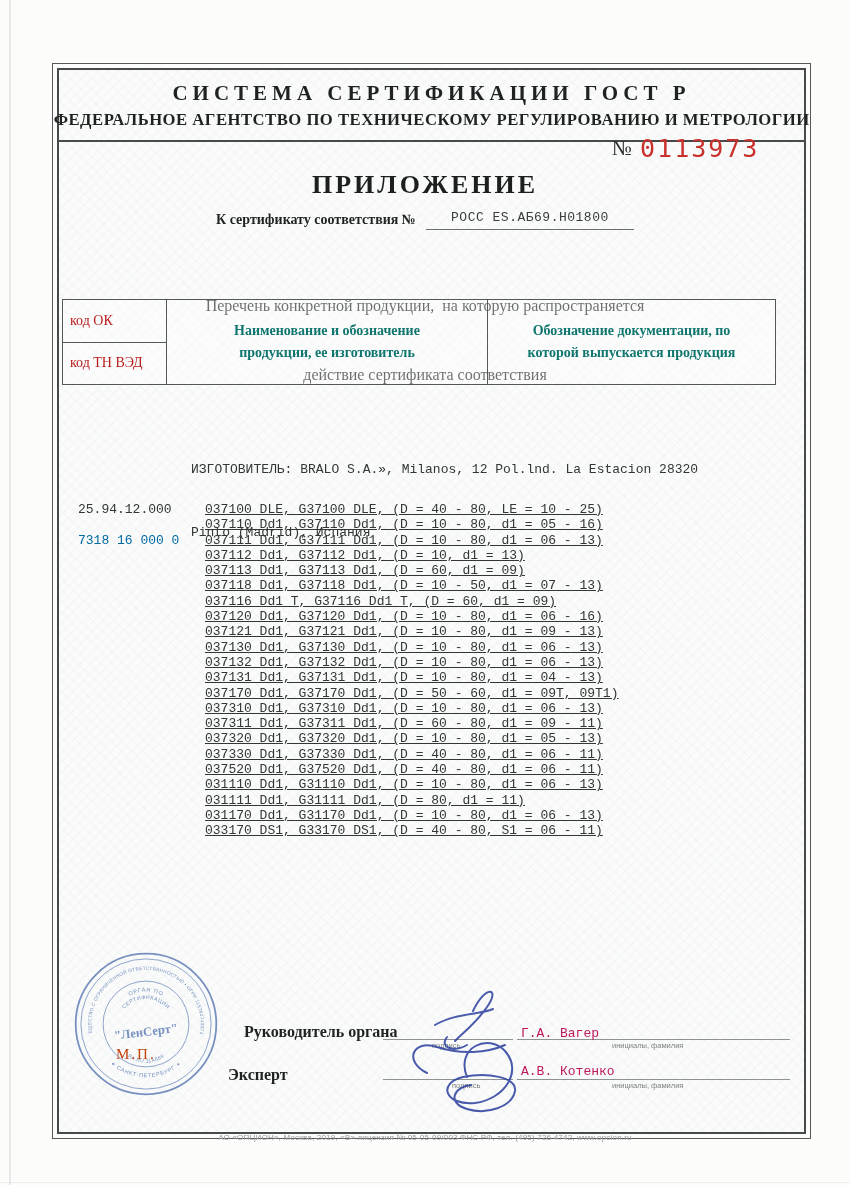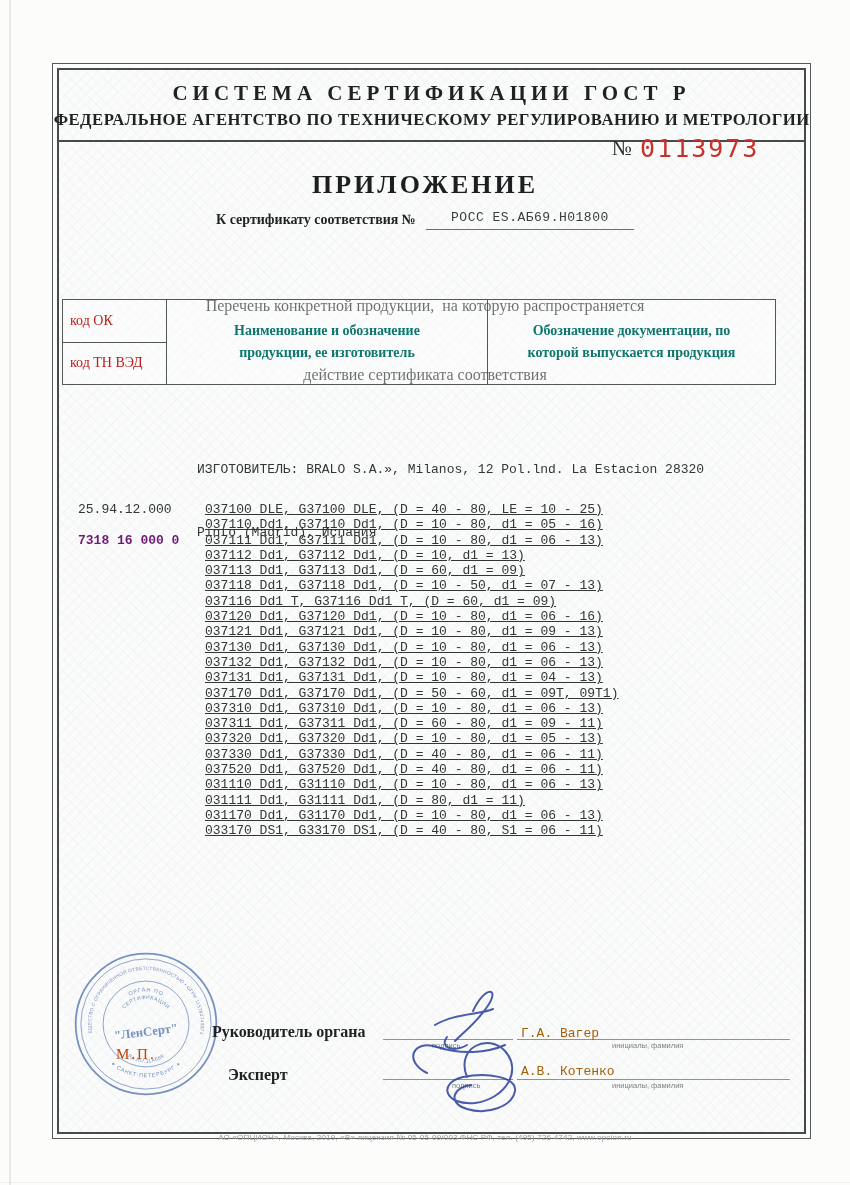--- a/index.html
+++ b/index.html
@@ -91,53 +91,53 @@
   }
   .th-code-cell:first-child{border-bottom:1.2px solid #545758;}
   .th-center{
     display:flex; align-items:center; justify-content:center; text-align:center;
     font-size:14px; font-weight:600; color:#0f766e; line-height:22px; padding:0 48px;
   }
   .th-center.docs{padding:0 24px;}
   
   .mono{font-family:"Liberation Mono","DejaVu Sans Mono",monospace;}
   .manufacturer{
-    position:absolute; left:197px; top:417px;
+    position:absolute; left:191px; top:417px;
     font-size:13px; line-height:21px; color:#333637; white-space:pre;
   }
   .ok-code{position:absolute; left:78px; top:502px; font-size:13px; color:#333637; white-space:pre;}
-  .tnved-code{position:absolute; left:78px; top:533px; font-size:13px; color:#701a75; white-space:pre;font-weight:bold;}
+  .tnved-code{position:absolute; left:78px; top:533px; font-size:13px; color:#0369a1; white-space:pre;}
   .product-list{
     position:absolute; left:205px; top:502px;
     font-size:13px; line-height:15.3px; color:#333637;
   }
   .prod-line{white-space:pre; height:15.3px;text-decoration:underline;}
   
   .stamp{position:absolute; left:72px; top:950px; width:148px; height:148px; opacity:.82;}
   .mp-label{
     position:absolute; left:116px; top:1046px; font-size:15px; letter-spacing:2px; color:#c2410c;
   }
   
   .sig-label{position:absolute; font-size:16px; font-weight:bold; color:#1f2223; white-space:nowrap;}
-  .sig-label.head{left:212px; top:1023px;}
+  .sig-label.head{left:244px; top:1023px;}
   .sig-label.expert{left:228px; top:1066px;}
   .sig-line{position:absolute; border-top:1px solid #8f9293; height:0;}
   .sig-line.s1{left:383px; top:1039px; width:130px;}
   .sig-line.s2{left:383px; top:1079px; width:130px;}
   .sig-line.n1{left:517px; top:1039px; width:273px;}
   .sig-line.n2{left:517px; top:1079px; width:273px;}
   .sig-caption{
     position:absolute; font-family:"Liberation Sans",sans-serif;
     font-size:7.5px; color:#7d8082; white-space:nowrap;
   }
   .cap-s1{left:432px; top:1041px;}
   .cap-s2{left:452px; top:1081px;}
   .cap-n1{left:612px; top:1041px;}
   .cap-n2{left:612px; top:1081px;}
-  .sig-name{position:absolute; font-size:13px; color:#a16207; white-space:pre;}
+  .sig-name{position:absolute; font-size:13px; color:#be185d; white-space:pre;}
   .sig-name.head{left:521px; top:1026px;}
   .sig-name.expert{left:521px; top:1064px;}
   .autograph{position:absolute; left:375px; top:975px; width:205px; height:145px;}
   
   .imprint{
     position:absolute; left:0; top:1133px; width:100%; text-align:center;
     font-family:"Liberation Sans",sans-serif; font-size:8px; color:#96999a;
     letter-spacing:.2px;
   }
 </style>

